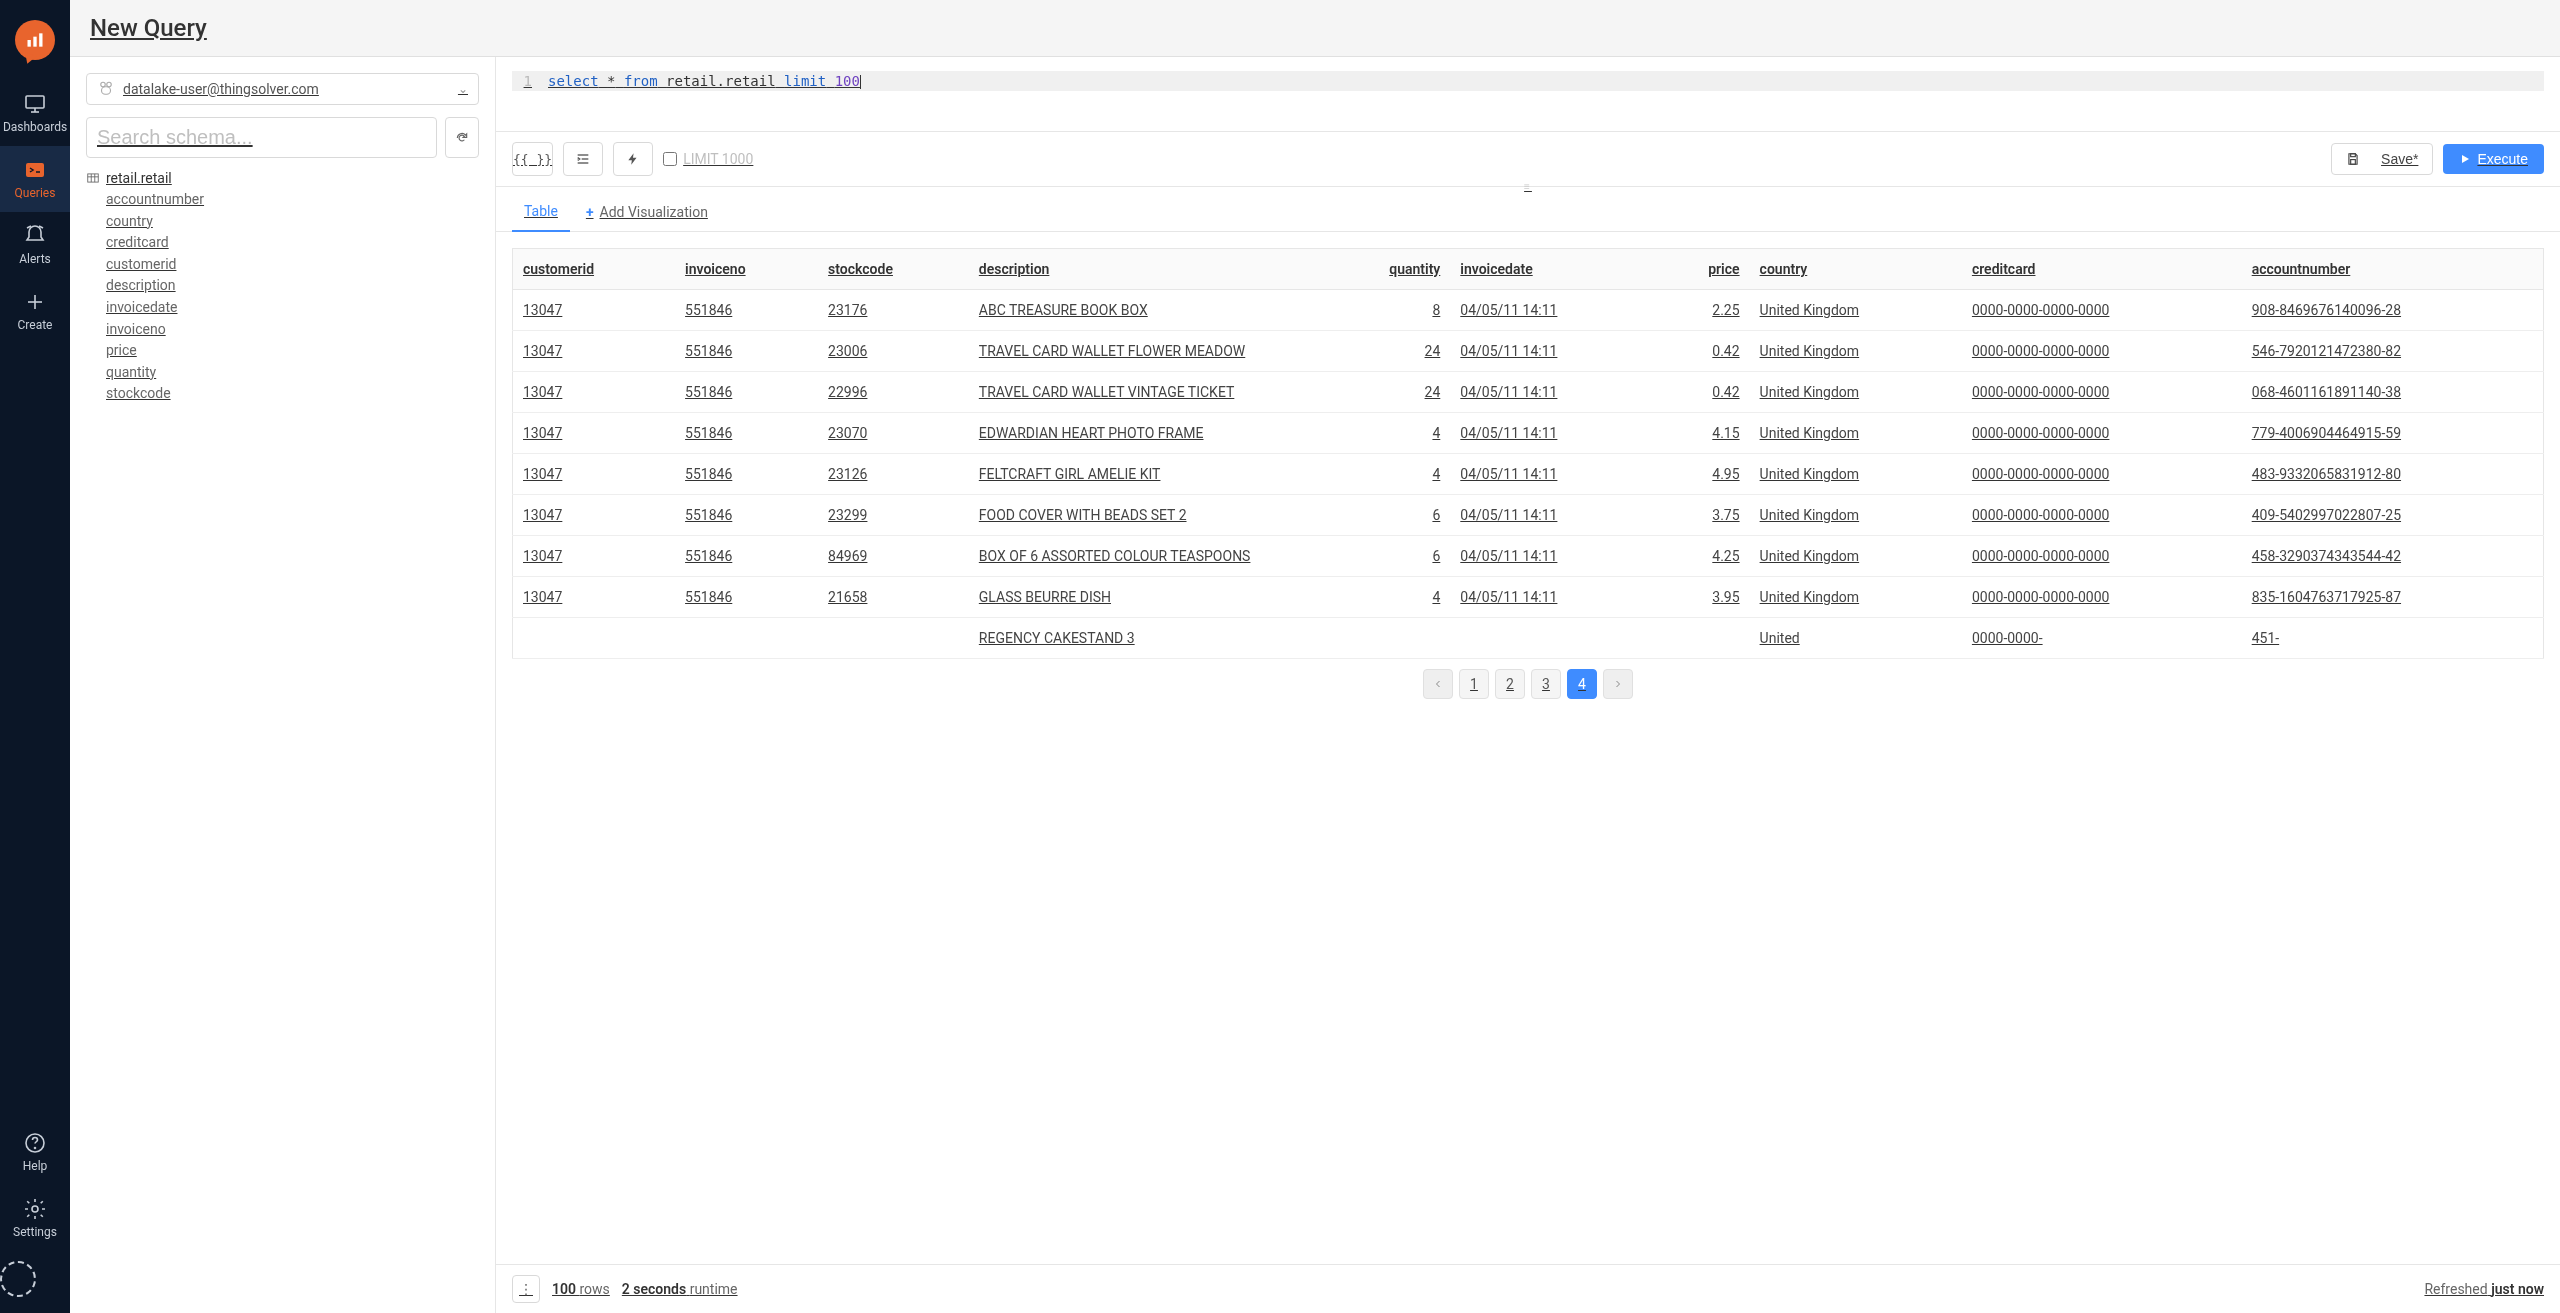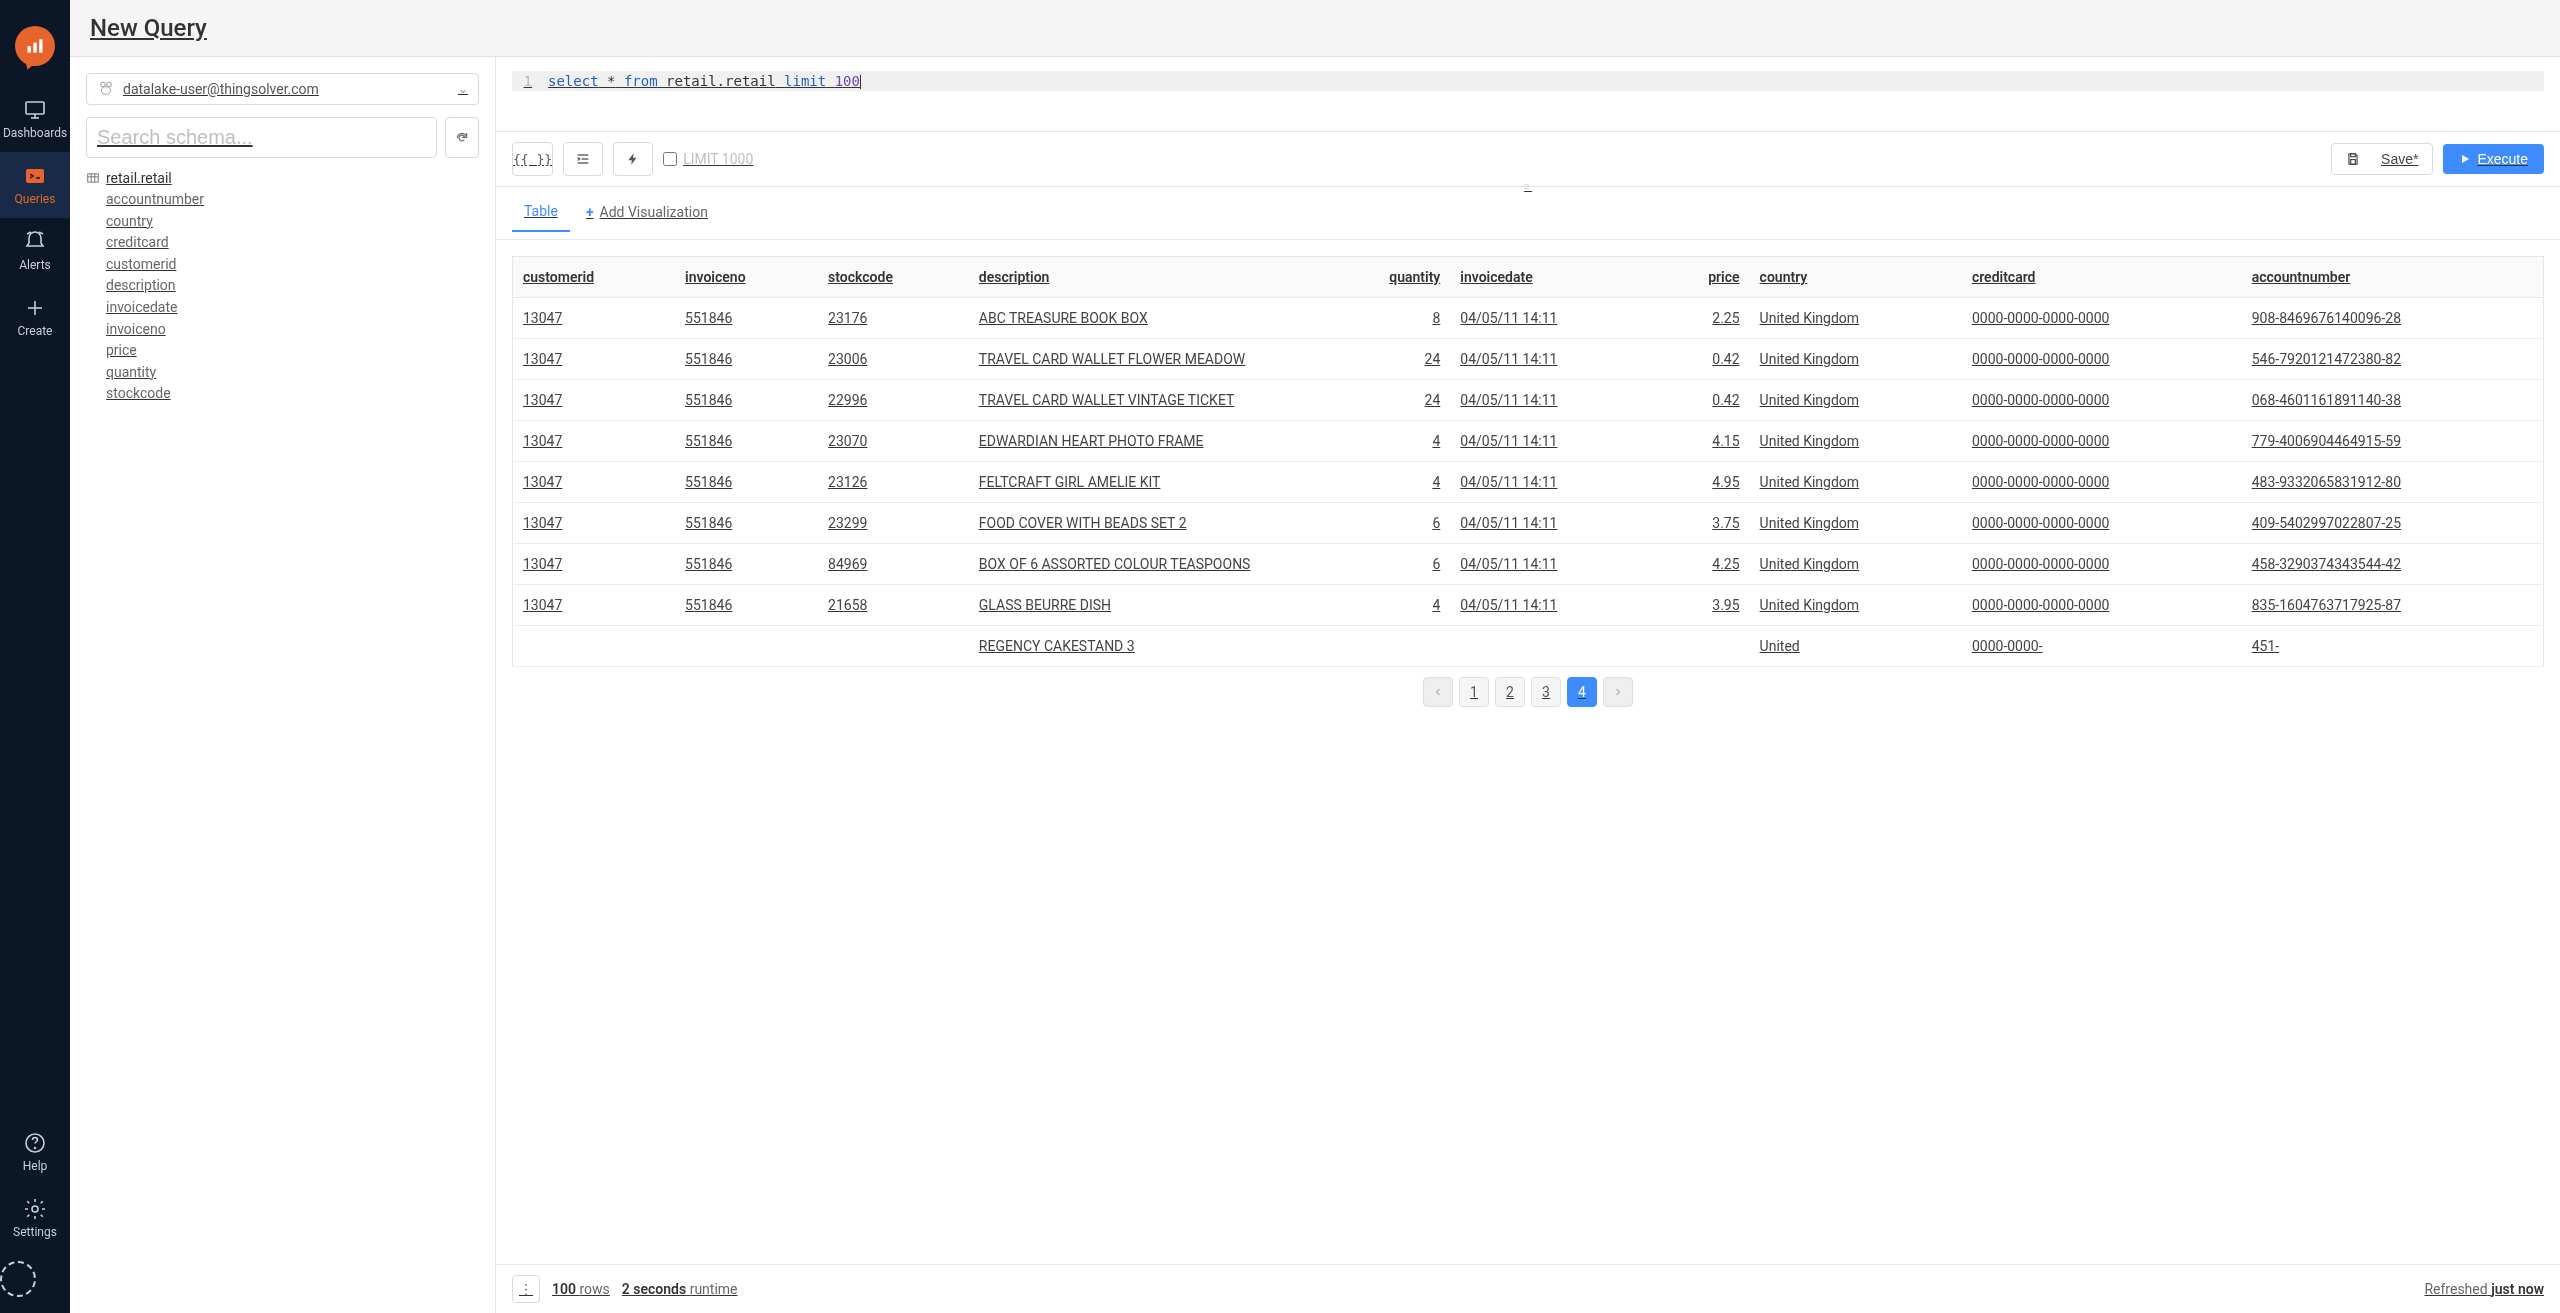--- a/index.html
+++ b/index.html
@@ -1,20 +1,20 @@
 <!DOCTYPE html>
 <html><head>
 <meta charset="utf-8">
 <style>
 * { box-sizing: border-box; margin: 0; padding: 0; }
 body { font-family: -apple-system, BlinkMacSystemFont, "Segoe UI", Roboto, Helvetica, Arial, sans-serif; font-size: 14px; color: #333; background: #fff; }
 .app { display: flex; height: 100vh; width: 100vw; }
 
 
-.sidebar { width: 70px; background: #0b1627; color: #fff; display: flex; flex-direction: column; align-items: center; padding-top: 14px; }
+.sidebar { width: 70px; background: #0b1627; color: #fff; display: flex; flex-direction: column; align-items: center; padding-top: 8px; }
 .logo { width: 40px; height: 40px; border-radius: 50%; background: #e8642d; display: flex; align-items: center; justify-content: center; margin: 12px 0 20px; position: relative; }
 .logo svg { width: 20px; height: 20px; fill: #fff; }
 .logo::after { content:""; position:absolute; bottom:-4px; left:8px; width:0; height:0; border-top:10px solid #e8642d; border-left:6px solid transparent; border-right:6px solid transparent; transform: rotate(20deg); }
 .nav-item { width: 70px; display: flex; flex-direction: column; align-items: center; justify-content: center; padding: 12px 0; cursor: pointer; color: #c7ced8; font-size: 12px; gap: 4px; }
 .nav-item.active { background: #182a45; color: #e8642d; }
 .nav-item svg { width: 24px; height: 24px; fill: none; stroke: currentColor; stroke-width: 1.6; }
 .sidebar-spacer { flex: 1; }
 .sidebar-bottom .nav-item svg { stroke: #c7ced8; }
 .avatar-ring { width: 36px; height: 36px; border-radius: 50%; border: 2px dashed #c7ced8; margin: 10px 0 16px; }
 
@@ -57,21 +57,21 @@
 .toolbar { display: flex; align-items: center; padding: 10px 16px; gap: 10px; border-bottom: 1px solid #e6e6e6; }
 .tb-btn { border: 1px solid #d9d9d9; background: #fff; border-radius: 4px; min-width: 40px; height: 34px; display: flex; align-items: center; justify-content: center; cursor: pointer; font-family: Menlo, monospace; font-size: 13px; color: #555; }
 .limit-check { display: flex; align-items: center; gap: 6px; color: #bfbfbf; font-size: 14px; }
 .limit-check input { width: 14px; height: 14px; }
 .toolbar-spacer { flex: 1; }
 .save-btn { border: 1px solid #d9d9d9; background: #fff; border-radius: 4px; padding: 7px 14px; display: flex; align-items: center; gap: 21px; cursor: pointer; font-size: 14px; color: #444; }
 .exec-btn { background: #3f8cff; color: #fff; border-radius: 4px; padding: 7px 16px; display: flex; align-items: center; gap: 6px; cursor: pointer; font-size: 14px; border: none; }
 .drag-handle { align-self: center; width: 30px; height: 6px; margin: -3px auto; position:relative; top:-3px; }
 .drag-handle::before { content:"≡"; color:#ccc; font-size:10px; letter-spacing:2px; display:block; text-align:center; }
 
-.tabs-row { display: flex; align-items: center; padding: 6px 16px 8px; border-bottom: 1px solid #e6e6e6; gap: 16px; }
+.tabs-row { display: flex; align-items: center; padding: 6px 16px 0; border-bottom: 1px solid #e6e6e6; gap: 16px; }
 .tab { padding: 10px 12px 12px; cursor: pointer; color: #666; position: relative; }
 .tab.active { color: #3f8cff; }
 .tab.active::after { content:""; position:absolute; left:0; right:0; bottom:-1px; height:2px; background:#3f8cff; }
 .add-vis { color: #666; display: flex; align-items: center; gap: 6px; cursor: pointer; }
 .add-vis .plus { color: #3f8cff; font-weight: bold; }
 
 .results-wrap { flex: 1; overflow: auto; padding: 16px; }
 .results-table { width: 100%; border: 1px solid #e6e6e6; border-collapse: collapse; font-size: 14px; }
 .results-table th { text-align: left; background: #fafafa; padding: 12px 10px; font-weight: 600; color: #333; border-bottom: 1px solid #e6e6e6; }
 .results-table td { padding: 12px 10px; border-bottom: 1px solid #eee; color: #444; vertical-align: middle; }

